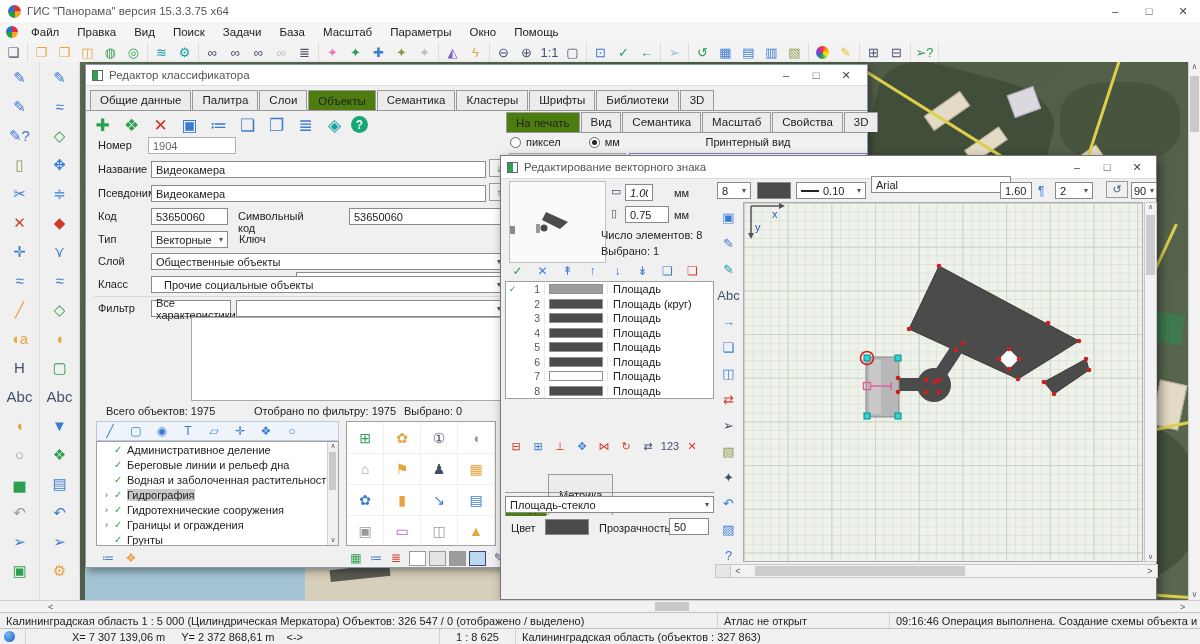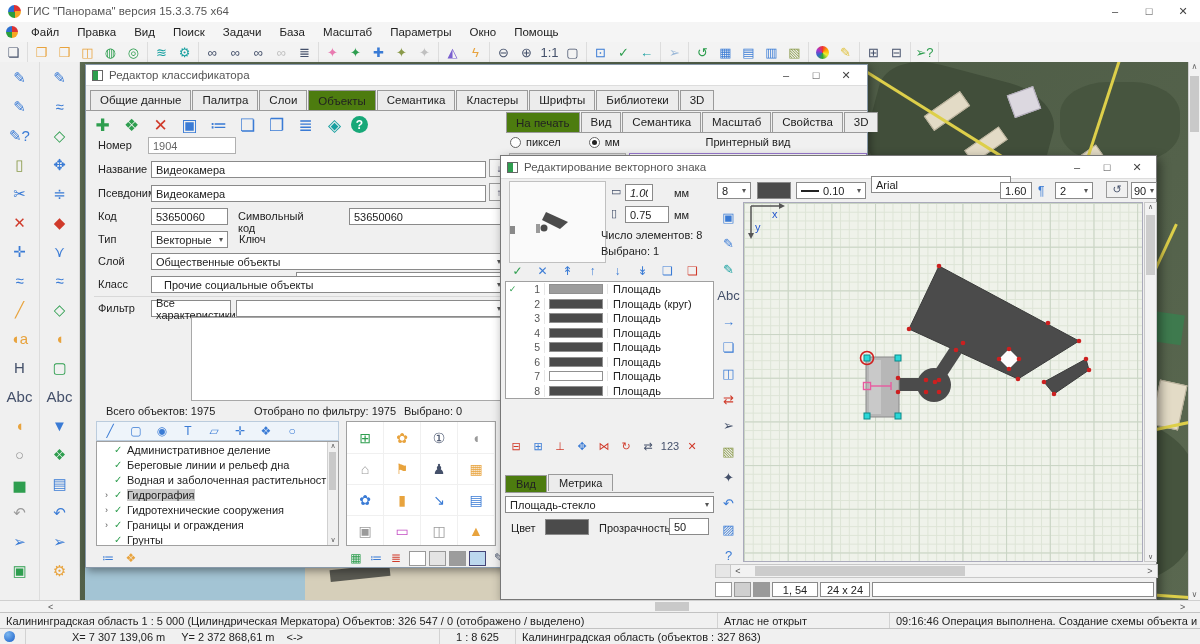--- a/index.html
+++ b/index.html
@@ -631,21 +631,21 @@
         <span class="tbi blue">✥</span>
         <span class="tbi red">⋈</span>
         <span class="tbi red">↻</span>
         <span class="tbi dark">⇄</span>
         <span class="tbi dark">123</span>
         <span class="tbi red">✕</span>
       </div>
 
     <div class="tabrow" style="position:absolute;left:4px;top:318px">
       <span class="tab active" style="font-size:11px;padding:2px 10px">Вид</span>
-      <span class="tab" style="font-size:11px;padding:2px 10px">Метрика</span>
+      <span class="tab" style="font-size:11px;padding:14px 10px">Метрика</span>
     </div>
     <div style="position:absolute;left:4px;top:336px;width:209px;border-top:1px solid #9a9a9a"></div>
 
     <span class="combo abs" style="left:4px;top:340px;width:209px">
         <span>Площадь-стекло</span>
         <span class="arr">▾</span>
       </span>
 
     <span class="ptext" style="left:10px;top:366px">Цвет</span>
     <span class="abs" style="left: 44px; top: 363px; width: 44px; height: 16px; border: 1px solid rgb(138, 138, 138); box-sizing: border-box; background: rgb(75, 75, 75);"></span>
@@ -728,28 +728,20 @@
       <div>∧</div>
       <div style="position:absolute;top:12px;left:1px;width:9px;height:60px;background:#ccc"></div>
       <div style="position:absolute;bottom:0;left:0;right:0">∨</div>
     </div>
     <div class="hscroll">
       <span style="width:14px;height:12px;background:#e6e6e6;border-right:1px solid #c8c8c8"></span>
       <span style="width:14px;text-align:center">&lt;</span>
       <span class="hthumb" style="width:210px;margin-left:10px"></span>
       <span style="margin-left:auto;width:14px;text-align:center">&gt;</span>
     </div>
-    <div class="vstat">
-      <span class="swbox" style="background:#fff"></span>
-      <span class="swbox" style="background:#cfcfcf"></span>
-      <span class="swbox" style="background:#9a9a9a"></span>
-      <span class="field" style="width:46px;height:15px;justify-content:center">1, 54</span>
-      <span class="field" style="width:50px;height:15px;justify-content:center">24 x 24</span>
-      <span class="field" style="width:282px;height:15px"></span>
-    </div>
   </div>
 
   <div class="abs bscroll">
     <span class="abs" style="left:48px;top:1px">&lt;</span>
     <span class="abs" style="left:655px;top:1px;width:34px;height:9px;background:#c9c9c9"></span>
     <span class="abs" style="left:1180px;top:1px">&gt;</span>
   </div>
 
   <div class="abs sbar" style="top:612px">
     <span class="scell" style="width:718px">Калининградская область  1 : 5 000 (Цилиндрическая Меркатора) Объектов: 326 547 / 0 (отображено / выделено)</span>

